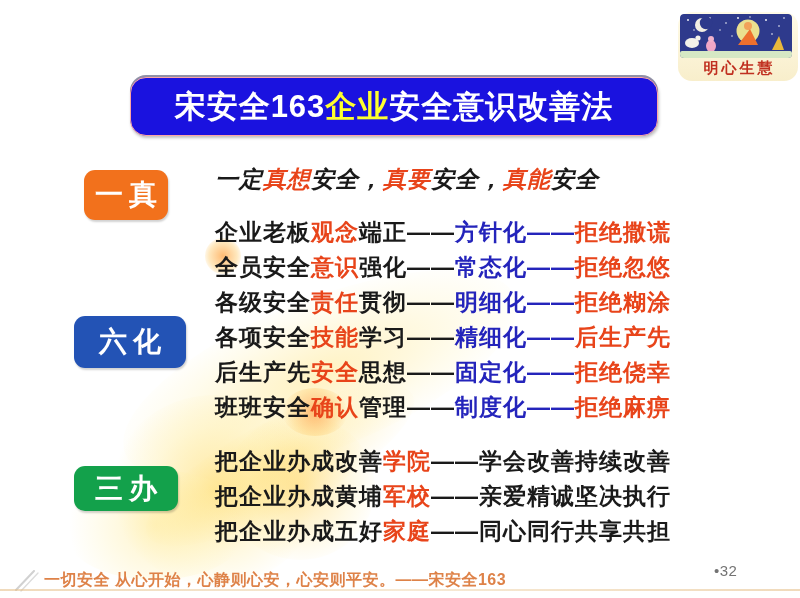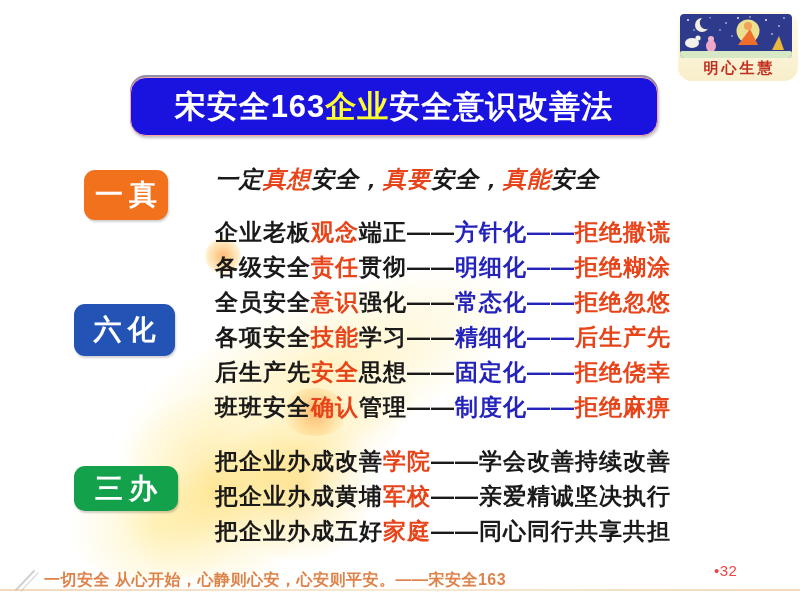--- a/index.html
+++ b/index.html
@@ -61,21 +61,21 @@
   .title-text .seg-y{color:#ffff2e;}
 
   
   .badge{
     position:absolute;color:#ffffff;font-weight:700;font-size:28px;
     display:flex;align-items:center;justify-content:center;
     border-radius:11px;letter-spacing:6px;text-indent:6px;
     box-shadow:1px 2px 2px rgba(0,0,0,.18);
   }
   .badge-orange{left:84px;top:170px;width:84px;height:50px;background:#f2711c;}
-  .badge-blue{left:74px;top:304px;width:101px;height:52px;background:#2353b5;text-align:right;}
+  .badge-blue{left:74px;top:316px;width:112px;height:52px;background:#2353b5;text-align:right;}
   .badge-green{left:74px;top:466px;width:104px;height:45px;background:#13a14b;}
 
   
   .line-block{position:absolute;left:215px;}
   .block-1{top:162px;font-style:italic;}
   .block-2{top:215px;}
   .block-3{top:444px;}
   .tline{
     height:35px;line-height:35px;font-size:23px;font-weight:600;
     letter-spacing:1px;white-space:nowrap;color:#1a1a1a;
@@ -86,21 +86,21 @@
 
   
   .footer{position:absolute;left:12px;top:568px;display:flex;align-items:center;}
   .footer-pen{margin-right:2px;opacity:.85;}
   .footer-text{
     font-size:16px;font-weight:600;letter-spacing:.5px;
     color:#de8248;white-space:nowrap;
   }
   .page-number{
     position:absolute;left:714px;top:562px;
-    font-size:15px;color:#ef4444;letter-spacing:.5px;
+    font-size:15px;color:#737373;letter-spacing:.5px;
   }
   .bottom-rule{
     position:absolute;left:0;top:589px;width:800px;height:2px;
     background:linear-gradient(90deg,rgba(228,188,132,.55),rgba(236,202,150,.4) 50%,rgba(228,188,132,.55));
   }
 </style>
 </head>
 <body>
 
 <div class="slide">
@@ -152,22 +152,22 @@
   </div>
 
   <div class="badge badge-orange">一真</div>
   <div class="line-block block-1">
     <div class="tline"><span class="seg-k">一定</span><span class="seg-r">真想</span><span class="seg-k">安全，</span><span class="seg-r">真要</span><span class="seg-k">安全，</span><span class="seg-r">真能</span><span class="seg-k">安全</span></div>
   </div>
 
   <div class="badge badge-blue">六化</div>
   <div class="line-block block-2">
     <div class="tline"><span class="seg-k">企业老板</span><span class="seg-r">观念</span><span class="seg-k">端正——</span><span class="seg-b">方针化</span><span class="seg-b">——</span><span class="seg-r">拒绝撒谎</span></div>
+    <div class="tline"><span class="seg-k">全员安全</span><span class="seg-r">意识</span><span class="seg-k">强化——</span><span class="seg-b">常态化</span><span class="seg-b">——</span><span class="seg-r">拒绝忽悠</span></div>
     <div class="tline"><span class="seg-k">各级安全</span><span class="seg-r">责任</span><span class="seg-k">贯彻——</span><span class="seg-b">明细化</span><span class="seg-b">——</span><span class="seg-r">拒绝糊涂</span></div>
-    <div class="tline"><span class="seg-k">全员安全</span><span class="seg-r">意识</span><span class="seg-k">强化——</span><span class="seg-b">常态化</span><span class="seg-b">——</span><span class="seg-r">拒绝忽悠</span></div>
     <div class="tline"><span class="seg-k">各项安全</span><span class="seg-r">技能</span><span class="seg-k">学习——</span><span class="seg-b">精细化</span><span class="seg-b">——</span><span class="seg-r">后生产先</span></div>
     <div class="tline"><span class="seg-k">后生产先</span><span class="seg-r">安全</span><span class="seg-k">思想——</span><span class="seg-b">固定化</span><span class="seg-b">——</span><span class="seg-r">拒绝侥幸</span></div>
     <div class="tline"><span class="seg-k">班班安全</span><span class="seg-r">确认</span><span class="seg-k">管理——</span><span class="seg-b">制度化</span><span class="seg-b">——</span><span class="seg-r">拒绝麻痹</span></div>
   </div>
 
   <div class="badge badge-green">三办</div>
   <div class="line-block block-3">
     <div class="tline"><span class="seg-k">把企业办成改善</span><span class="seg-r">学院</span><span class="seg-k">——学会改善持续改善</span></div>
     <div class="tline"><span class="seg-k">把企业办成黄埔</span><span class="seg-r">军校</span><span class="seg-k">——亲爱精诚坚决执行</span></div>
     <div class="tline"><span class="seg-k">把企业办成五好</span><span class="seg-r">家庭</span><span class="seg-k">——同心同行共享共担</span></div>

